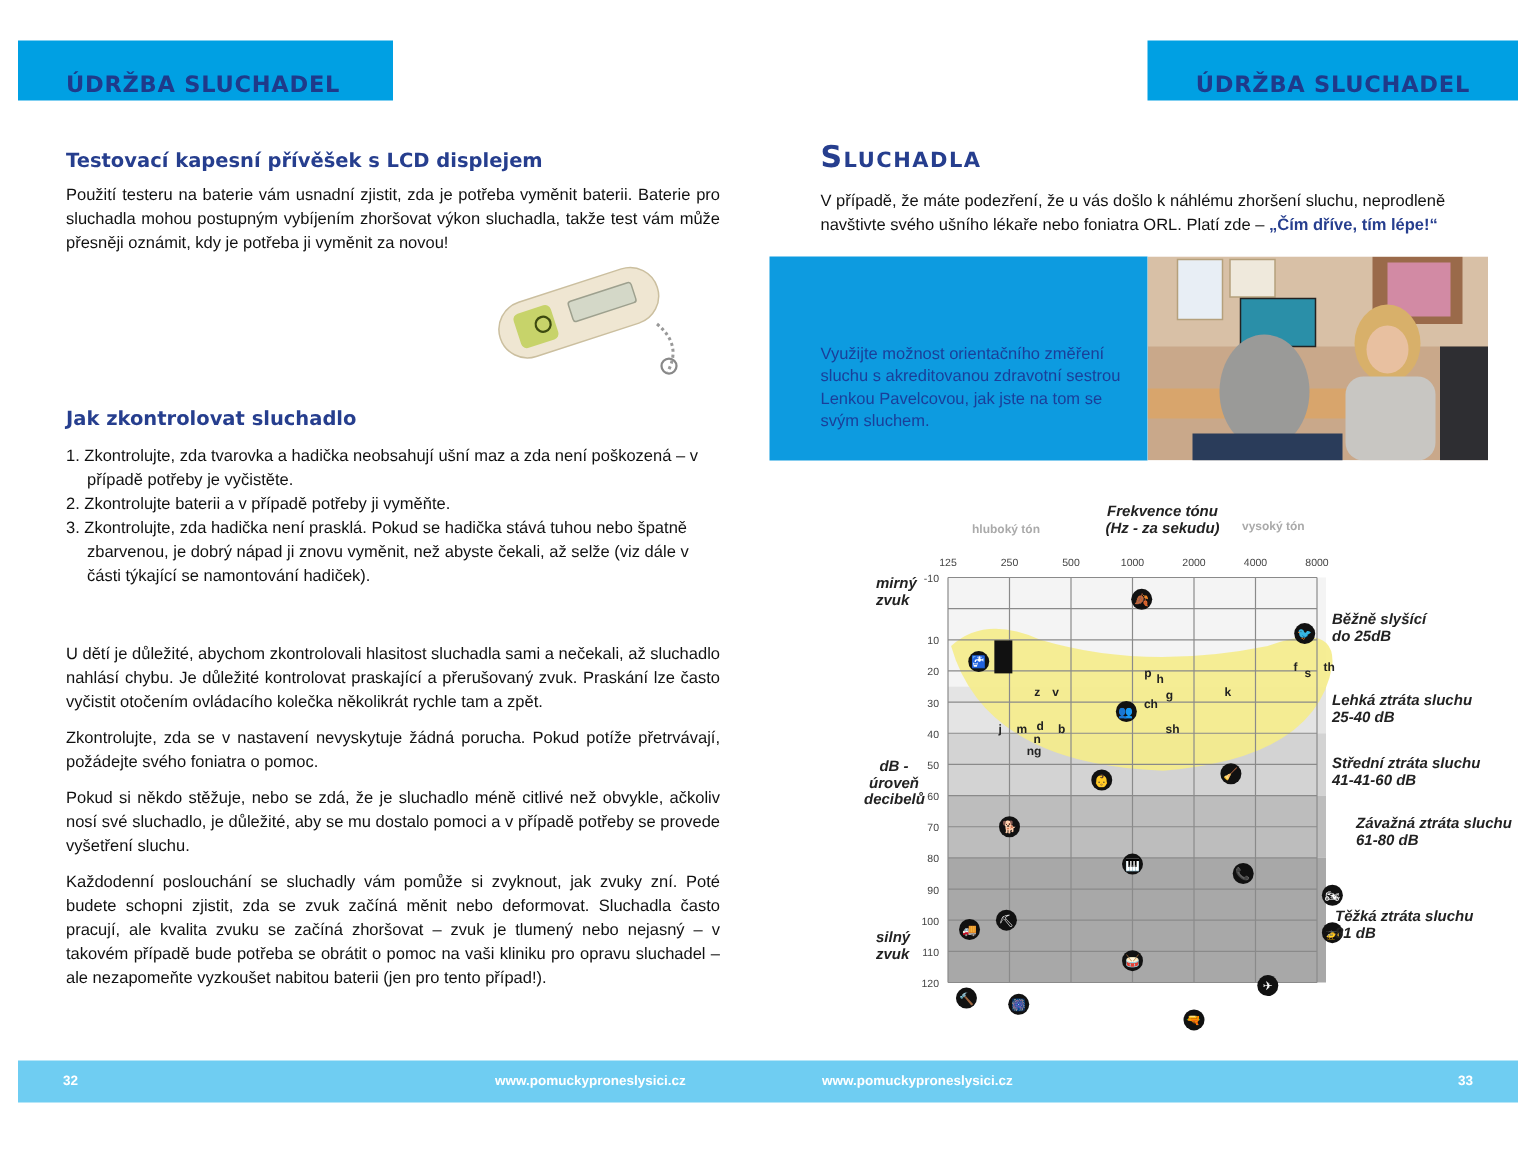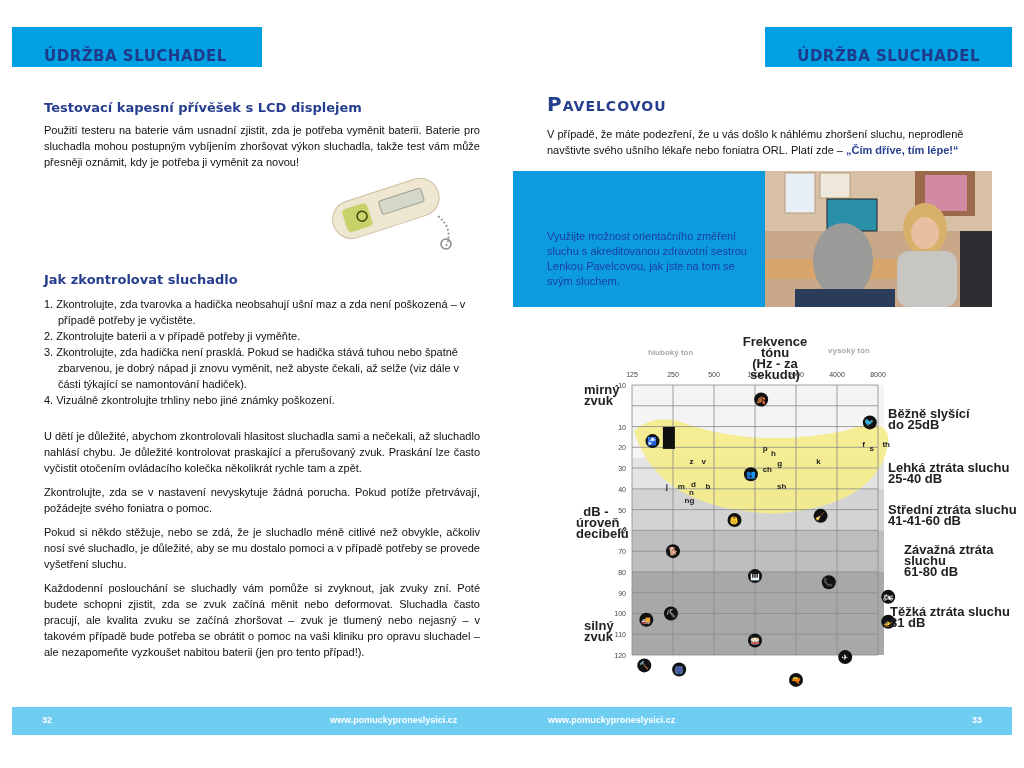--- a/index.html
+++ b/index.html
@@ -10,21 +10,21 @@
   .hdr-text { font-family:"DejaVu Sans", sans-serif; font-weight:bold; font-size:15px; color:#1f3a8a;
               letter-spacing:0.5px; text-transform:uppercase; }
   .h2 { font-family:"DejaVu Sans", sans-serif; font-weight:bold; color:#263e8e; font-size:13px; }
   .body-text { font-size:11px; line-height:16px; color:#111; }
   .justify { text-align:justify; }
   ol.steps { margin:0; padding:0; list-style:none; font-size:11px; line-height:16px; }
   ol.steps li { padding-left:14px; text-indent:-14px; }
   .blue-box { background:#0d9be0; }
   .footer-bar { background:#6fcdf2; height:28px; top:707px; }
   .footer-text { font-family:Liberation Sans, sans-serif; font-weight:bold; font-size:9px; color:#fff; }
-  .chart-label { font-size:13px; font-weight:bold; color:#222; line-height:11px; }
+  .chart-label { font-size:10px; font-weight:bold; color:#222; line-height:11px;font-style:italic; }
   .gray-label { font-size:8px; color:#aaa; font-weight:bold; }
 </style>
 </head>
 <body>
 
 <div class="abs hdr-bar" style="left:12px; width:250px;">
   <span class="abs hdr-text" style="left:32px; top:20px;">Údržba sluchadel</span>
 </div>
 
 <div class="abs h2" style="left:44px; top:100px;">Testovací kapesní přívěšek s LCD displejem</div>
@@ -41,33 +41,32 @@
     <path d="M118 46 Q135 60 125 78" fill="none" stroke="#999" stroke-width="2" stroke-dasharray="2 2"></path>
     <circle cx="126" cy="74" r="5" fill="none" stroke="#888" stroke-width="1.5"></circle>
   </svg>
 </div>
 
 <div class="abs h2" style="left:44px; top:272px;">Jak zkontrolovat sluchadlo</div>
 <ol class="abs steps" style="left:44px; top:296px; width:436px;">
   <li>1. Zkontrolujte, zda tvarovka a hadička neobsahují ušní maz a zda není poškozená – v případě potřeby je vyčistěte.</li>
   <li>2. Zkontrolujte baterii a v případě potřeby ji vyměňte.</li>
   <li>3. Zkontrolujte, zda hadička není prasklá. Pokud se hadička stává tuhou nebo špatně zbarvenou, je dobrý nápad ji znovu vyměnit, než abyste čekali, až selže (viz dále v části týkající se namontování hadiček).</li>
-  <li>4. Vizuálně zkontrolujte trhliny nebo jiné známky poškození.</li>
 </ol>
 
 <div class="abs body-text justify" style="left:44px; top:428px; width:436px;">U dětí je důležité, abychom zkontrolovali hlasitost sluchadla sami a nečekali, až sluchadlo nahlásí chybu. Je důležité kontrolovat praskající a přerušovaný zvuk. Praskání lze často vyčistit otočením ovládacího kolečka několikrát rychle tam a zpět.</div>
 <div class="abs body-text justify" style="left:44px; top:484px; width:436px;">Zkontrolujte, zda se v nastavení nevyskytuje žádná porucha. Pokud potíže přetrvávají, požádejte svého foniatra o pomoc.</div>
 <div class="abs body-text justify" style="left:44px; top:524px; width:436px;">Pokud si někdo stěžuje, nebo se zdá, že je sluchadlo méně citlivé než obvykle, ačkoliv nosí své sluchadlo, je důležité, aby se mu dostalo pomoci a v případě potřeby se provede vyšetření sluchu.</div>
 <div class="abs body-text justify" style="left:44px; top:580px; width:436px;">Každodenní poslouchání se sluchadly vám pomůže si zvyknout, jak zvuky zní. Poté budete schopni zjistit, zda se zvuk začíná měnit nebo deformovat. Sluchadla často pracují, ale kvalita zvuku se začíná zhoršovat – zvuk je tlumený nebo nejasný – v takovém případě bude potřeba se obrátit o pomoc na vaši kliniku pro opravu sluchadel – ale nezapomeňte vyzkoušet nabitou baterii (jen pro tento případ!).</div>
 
 <div class="abs hdr-bar" style="left:765px; width:247px;">
   <span class="abs hdr-text" style="right:32px; top:20px;">Údržba sluchadel</span>
 </div>
 
-<div class="abs" style="left:547px; top:92px; font-family:'DejaVu Sans',sans-serif; font-weight:bold; font-size:20px; color:#263e8e; font-variant:small-caps; letter-spacing:1px;">Pavelcovou</div>
+<div class="abs" style="left:547px; top:92px; font-family:'DejaVu Sans',sans-serif; font-weight:bold; font-size:20px; color:#263e8e; font-variant:small-caps; letter-spacing:1px;">Sluchadla</div>
 <div class="abs body-text" style="left:547px; top:126px; width:440px;">
   <span>V případě, že máte podezření, že u vás došlo k náhlému zhoršení sluchu, neprodleně navštivte svého ušního lékaře nebo  foniatra ORL. Platí zde – </span><span style="color:#263e8e; font-weight:bold;">„Čím dříve, tím lépe!“</span>
 </div>
 
 <div class="abs blue-box" style="left:513px; top:171px; width:252px; height:136px;">
   <div class="abs" style="left:34px; top:58px; width:210px; font-size:11px; line-height:15px; color:#1a3f9a;">Využijte možnost orientačního změření sluchu s akreditovanou zdravotní sestrou Lenkou Pavelcovou, jak jste na tom se svým sluchem.</div>
 </div>
 <div class="abs" style="left:765px; top:171px; width:227px; height:136px; overflow:hidden;">
   <svg width="227" height="136" viewBox="0 0 227 136">
     <rect width="227" height="136" fill="#c9a88a"></rect>

